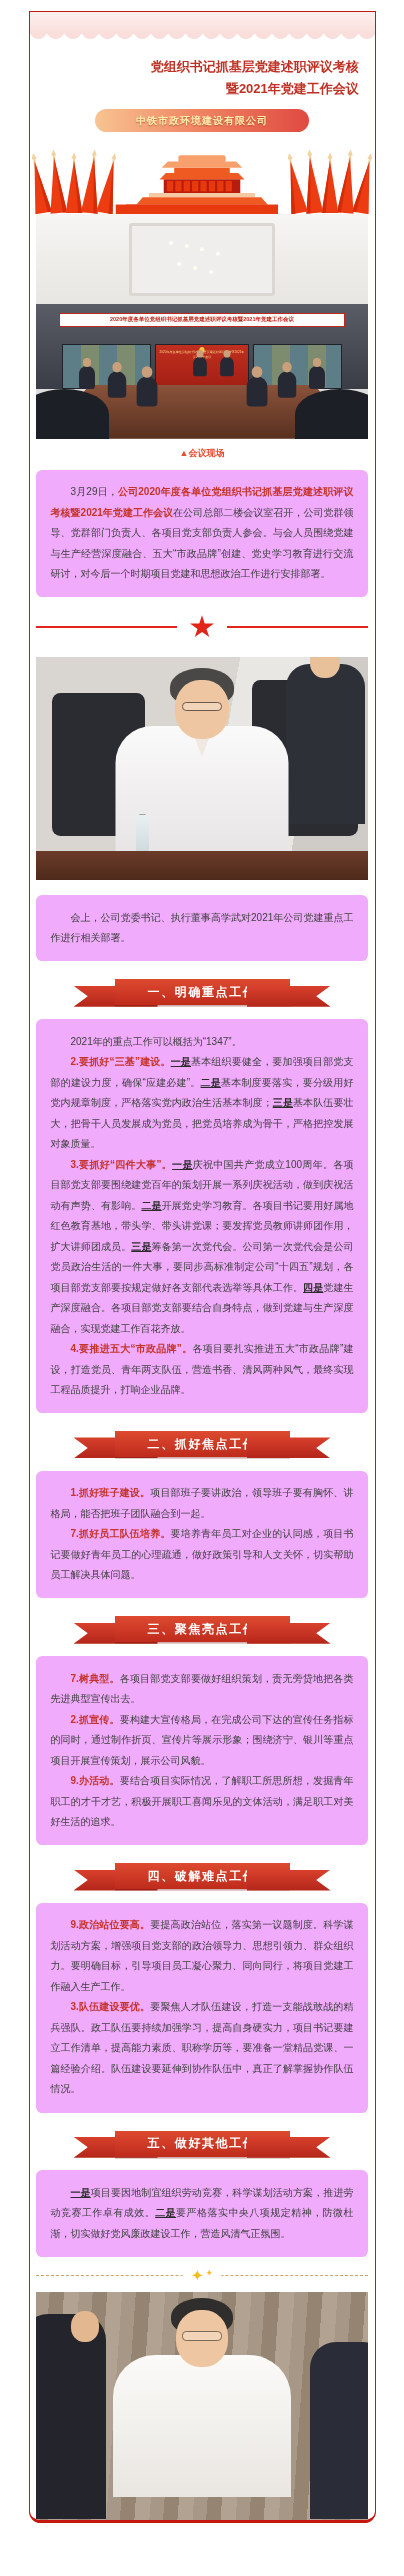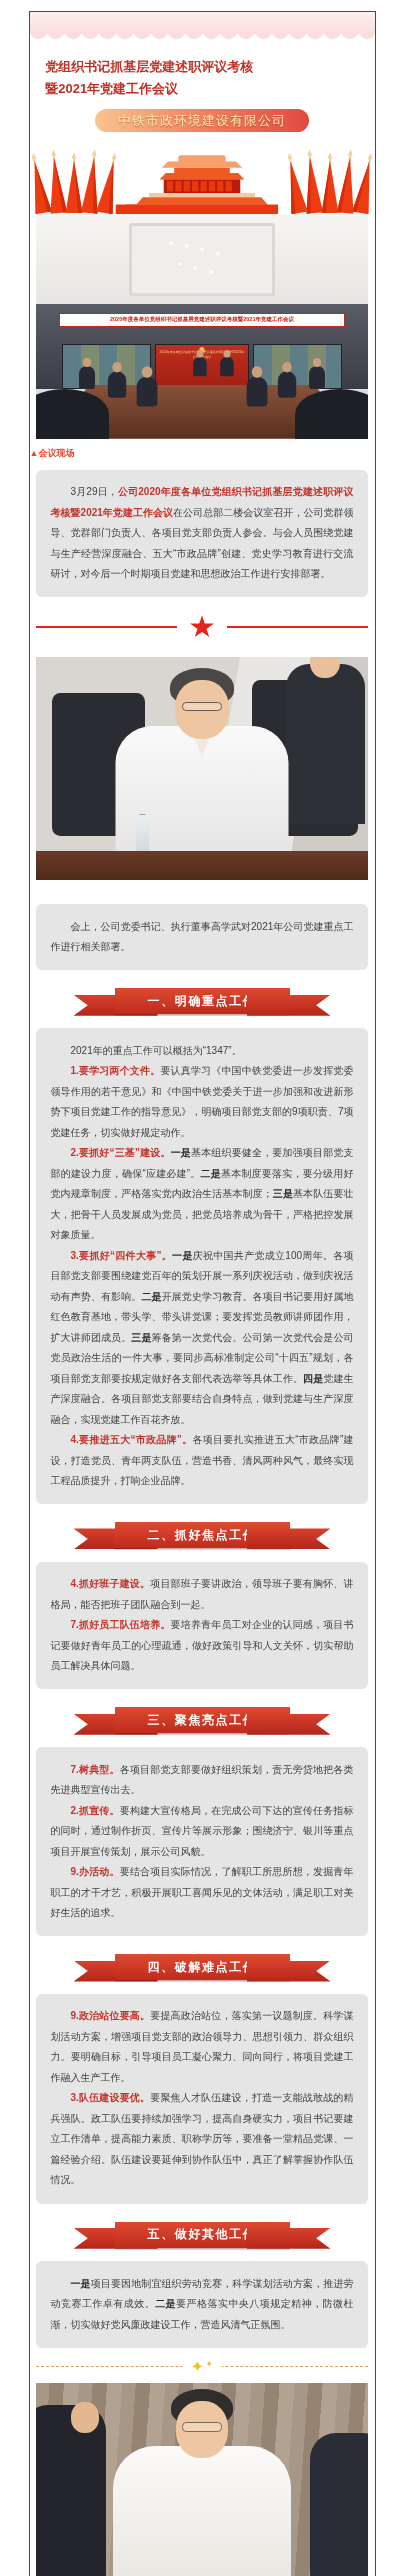--- a/index.html
+++ b/index.html
@@ -2,32 +2,32 @@
 <html style="font-size:8.4px"><head>
 <meta charset="utf-8">
 <style>
   html,body{margin:0;padding:0;background:#ffffff;}
   body{width:404px;font-family:"Liberation Sans","DejaVu Sans",sans-serif;-webkit-font-smoothing:antialiased;}
   .page{width:345px;margin:10.5px auto 0;border:1.6px solid #c5170e;border-bottom:3.7px solid #c5170e;border-radius:0 0 11.5px 11.5px;overflow:hidden;background:#fff;}
 
   
   .hdr-pink{height:22px;background:linear-gradient(180deg,#fdf0ef,#f9dedb);}
   .hdr-wave{height:7.9px;background:radial-gradient(circle at 8.4px -3.7px,#f9dedb 8.4px,rgba(255,255,255,0) 9px);background-size:17.3px 7.9px;background-repeat:repeat-x;}
-  .title{margin:14.7px 15.7px 0;text-align:left;color:#bf3124;font-size:13px;font-weight:bold;line-height:1.65;}
+  .title{margin:14.7px 15.7px 0;text-align:right;color:#bf3124;font-size:13px;font-weight:bold;line-height:1.65;}
   .badge{width:214px;height:23px;margin:10.5px auto 0;border-radius:12.6px;background:linear-gradient(90deg,#f8c492,#ef8260,#e04a41);display:flex;align-items:center;justify-content:center;}
-  .badge span{color:#ffefae;font-size:13px;font-weight:normal;letter-spacing:1px;text-shadow:0 0.5px 1px rgba(150,40,10,.55);}
+  .badge span{color:#ffefae;font-size:10px;font-weight:bold;letter-spacing:1px;text-shadow:0 0.5px 1px rgba(150,40,10,.55);}
   .flags-row{position:relative;height:74px;margin-top:7.3px;}
   .flags-row svg{position:absolute;bottom:0;}
   .flags-left{left:2.1px;}
   .flags-right{right:2.1px;}
   .gate-top{left:50%;transform:translateX(-50%);}
 
   
   .photo{position:relative;margin:0 6.3px;overflow:hidden;background:#ddd;}
-  .cap{margin:8.4px 0 9.4px;text-align:left;color:#e8482b;font-size:9px;font-weight:600;}
+  .cap{margin:8.4px 0 9.4px;text-align:center;color:#e8482b;font-size:9px;font-weight:600;}
 
   
   .p-meeting{height:225px;}
   .p1-ceiling{position:absolute;top:0;left:0;right:0;height:42%;background:linear-gradient(#f6f5f3,#e7e5e1);}
   .p1-panel{position:absolute;top:4%;left:28%;right:28%;height:30%;background:#efeeec;border:3.1px solid #dbd8d3;border-radius:3.1px;}
   .p1-lights{position:absolute;top:12%;left:40%;width:4.2px;height:4.2px;border-radius:50%;background:#fff;box-shadow:15.7px 3.1px 0 #fffdf2,31px 6.3px 0 #fffdf2,47px 10.5px 0 #fffdf2,8.4px 21px 0 #fffdf2,24px 25px 0 #fffdf2,40px 29px 0 #fffdf2;}
   .p1-wall{position:absolute;top:40%;left:0;right:0;height:38%;background:linear-gradient(#5a5c66,#3b3d46);}
   .p1-banner{position:absolute;top:44%;left:7%;right:7%;background:#fdfdfb;border:1px solid #c0271d;color:#c5241b;font-weight:bold;font-size:5.5px;text-align:center;padding:2.6px 4.2px;line-height:1.35;}
   .p1-screen-c{position:absolute;top:58%;left:36%;right:36%;height:19%;background:linear-gradient(#c02f1f,#9f1d12);border:1px solid #20222a;color:#ffd98c;font-size:3.1px;text-align:center;padding:5.2px 3.1px 0;line-height:1.5;overflow:hidden;}
   .p1-screen-c::before{content:"";position:absolute;top:2.1px;left:50%;transform:translateX(-50%);width:5.2px;height:5.2px;border-radius:50%;background:#f6c645;}
@@ -68,25 +68,25 @@
   .p-talk{height:228px;background:repeating-linear-gradient(94deg,#a79786 0 13.6px,#948471 13.6px 28px,#b1a291 28px 43px);}
   .p3-man-l{position:absolute;left:-13.6px;top:10%;width:84px;height:90%;background:#23242c;border-radius:26px 26px 0 0;}
   .p3-man-l::before{content:"";position:absolute;top:-3.1px;left:58%;width:28px;height:31px;border-radius:46%;background:#e3b78f;}
   .p3-man-r{position:absolute;right:-21px;top:22%;width:79px;height:78%;background:#2a2c38;border-radius:26px 26px 0 0;}
   .p3-shirt{position:absolute;top:28%;left:50%;transform:translateX(-50%);width:178px;height:62%;background:linear-gradient(#fbfaf8,#e9e6e1);border-radius:42px 42px 0 0;}
   .p3-hair{position:absolute;top:3%;left:50%;transform:translateX(-50%);width:62px;height:37px;background:#2f2e2d;border-radius:50% 50% 42% 42%;}
   .p3-face{position:absolute;top:8%;left:50%;transform:translateX(-50%);width:52px;height:57px;background:#eec7a2;border-radius:46%;}
   .p3-face::after{content:"";position:absolute;top:21px;left:6.3px;right:6.3px;height:7.9px;border:1.6px solid #7a6a58;border-radius:4.2px;background:rgba(255,255,255,.25);}
 
   
-  .card{margin:0 6.3px 5.2px;background:#e5e5e5;border-radius:6.3px;padding:12.6px 14.7px;}
+  .card{margin:0 6.3px 5.2px;background:#f0abfc;border-radius:6.3px;padding:12.6px 14.7px;}
   .bp{margin:0;font-size:10px;line-height:2.05;color:#404040;text-align:justify;text-indent:2em;}
   .run-n{color:#404040;}
   .run-lead{color:#c5342b;font-weight:bold;}
-  .run-b{color:#2b2b2b;font-weight:bold;}
+  .run-b{color:#2b2b2b;font-weight:bold;text-decoration:underline;}
 
   
   .star-div{display:flex;align-items:center;gap:12.6px;margin:18px 6.3px;}
   .sd-line{flex:1;height:2.1px;background:#e1251b;}
   .star{width:25px;height:24px;background:#e1251b;clip-path:polygon(50% 0%,61% 35%,98% 35%,68% 57%,79% 91%,50% 70%,21% 91%,32% 57%,2% 35%,39% 35%);}
 
   
   .ribbon-wrap{position:relative;width:257px;height:26px;margin:18px auto 13.6px;}
   .wing{position:absolute;top:6.3px;width:84px;height:21px;background:linear-gradient(#d8402c,#b3261a);}
   .wl{left:0;clip-path:polygon(0 0,100% 0,100% 100%,0 100%,17% 50%);}
@@ -245,48 +245,47 @@
     <div class="chair c1"></div>
     <div class="chair c2"></div>
     <div class="sman"></div>
     <div class="mshirt"></div>
     <div class="mhair"></div>
     <div class="mface"></div>
     <div class="bottle"></div>
     <div class="desk"></div>
   </div>
 
-  <div class="card" style="margin-top:24px;">
+  <div class="card" style="margin-top:15px;">
     <p class="bp"><span class="run-n">会上，公司党委书记、执行董事高学武对2021年公司党建重点工作进行相关部署。</span></p>
   </div>
 
   <div id="sections">
       <div class="ribbon-wrap">
         <i class="wing wl"></i>
         <div class="rbar">
           <span class="rtxt">一、明确重点工作</span>
         </div>
         <i class="wing wr"></i>
       </div>
       <div class="card">
         <p class="bp"><span class="run-n">2021年的重点工作可以概括为“1347”。</span></p>
-        <p class="bp"><span class="run-lead">1.要学习两个文件。</span><span class="run-n">要认真学习《中国中铁党委进一步发挥党委领导作用的若干意见》和《中国中铁党委关于进一步加强和改进新形势下项目党建工作的指导意见》，明确项目部党支部的9项职责、7项党建任务，切实做好规定动作。</span></p>
         <p class="bp"><span class="run-lead">2.要抓好“三基”建设。</span><span class="run-b">一是</span><span class="run-n">基本组织要健全，要加强项目部党支部的建设力度，确保“应建必建”。</span><span class="run-b">二是</span><span class="run-n">基本制度要落实，要分级用好党内规章制度，严格落实党内政治生活基本制度；</span><span class="run-b">三是</span><span class="run-n">基本队伍要壮大，把骨干人员发展成为党员，把党员培养成为骨干，严格把控发展对象质量。</span></p>
         <p class="bp"><span class="run-lead">3.要抓好“四件大事”。</span><span class="run-b">一是</span><span class="run-n">庆祝中国共产党成立100周年。各项目部党支部要围绕建党百年的策划开展一系列庆祝活动，做到庆祝活动有声势、有影响。</span><span class="run-b">二是</span><span class="run-n">开展党史学习教育。各项目书记要用好属地红色教育基地，带头学、带头讲党课；要发挥党员教师讲师团作用，扩大讲师团成员。</span><span class="run-b">三是</span><span class="run-n">筹备第一次党代会。公司第一次党代会是公司党员政治生活的一件大事，要同步高标准制定公司“十四五”规划，各项目部党支部要按规定做好各支部代表选举等具体工作。</span><span class="run-b">四是</span><span class="run-n">党建生产深度融合。各项目部党支部要结合自身特点，做到党建与生产深度融合，实现党建工作百花齐放。</span></p>
         <p class="bp"><span class="run-lead">4.要推进五大“市政品牌”。</span><span class="run-n">各项目要扎实推进五大“市政品牌”建设，打造党员、青年两支队伍，营造书香、清风两种风气，最终实现工程品质提升，打响企业品牌。</span></p>
       </div>
       <div class="ribbon-wrap">
         <i class="wing wl"></i>
         <div class="rbar">
           <span class="rtxt">二、抓好焦点工作</span>
         </div>
         <i class="wing wr"></i>
       </div>
       <div class="card">
-        <p class="bp"><span class="run-lead">4.抓好班子建设。</span><span class="run-n">项目部班子要讲政治，领导班子要有胸怀、讲格局，能否把班子团队融合到一起。</span></p>
+        <p class="bp"><span class="run-lead">1.抓好班子建设。</span><span class="run-n">项目部班子要讲政治，领导班子要有胸怀、讲格局，能否把班子团队融合到一起。</span></p>
         <p class="bp"><span class="run-lead">7.抓好员工队伍培养。</span><span class="run-n">要培养青年员工对企业的认同感，项目书记要做好青年员工的心理疏通，做好政策引导和人文关怀，切实帮助员工解决具体问题。</span></p>
       </div>
       <div class="ribbon-wrap">
         <i class="wing wl"></i>
         <div class="rbar">
           <span class="rtxt">三、聚焦亮点工作</span>
         </div>
         <i class="wing wr"></i>
       </div>
       <div class="card">

